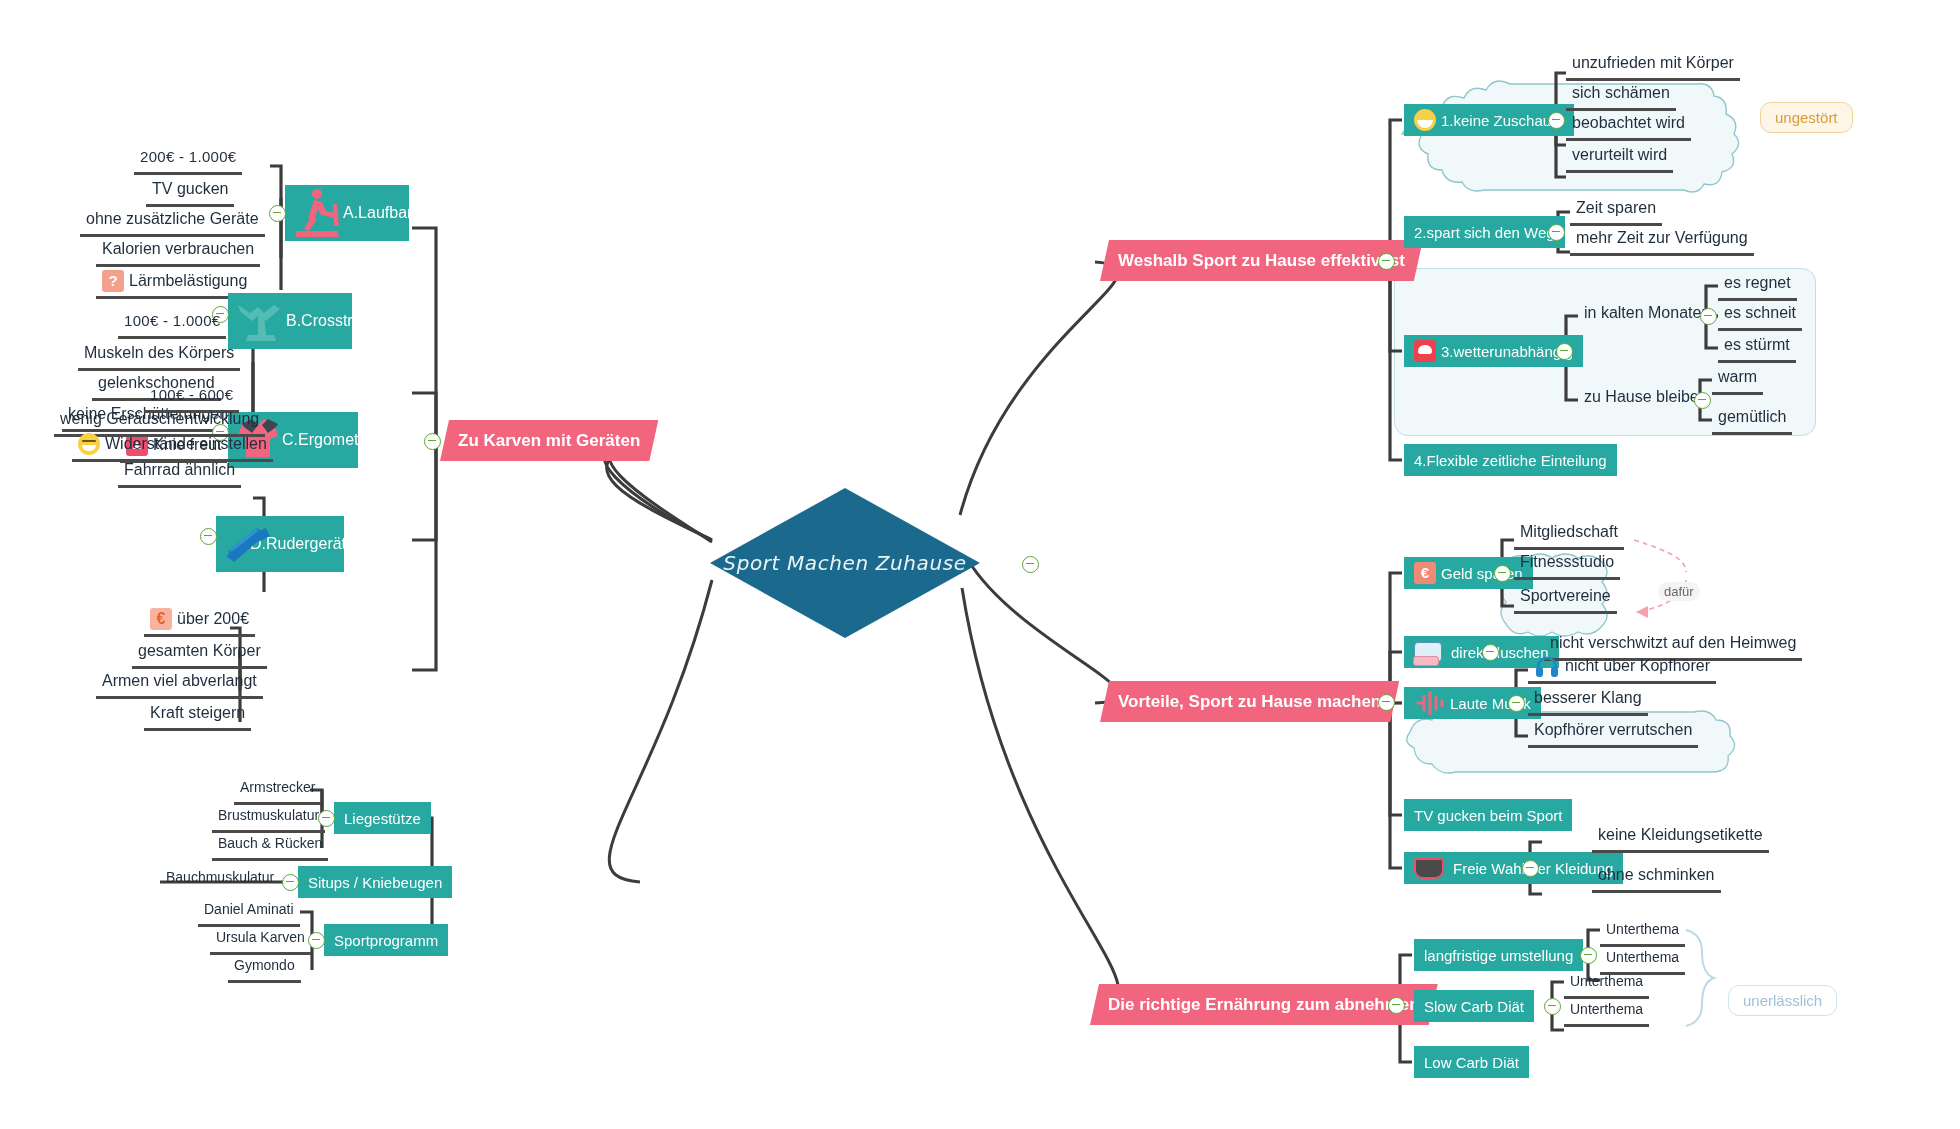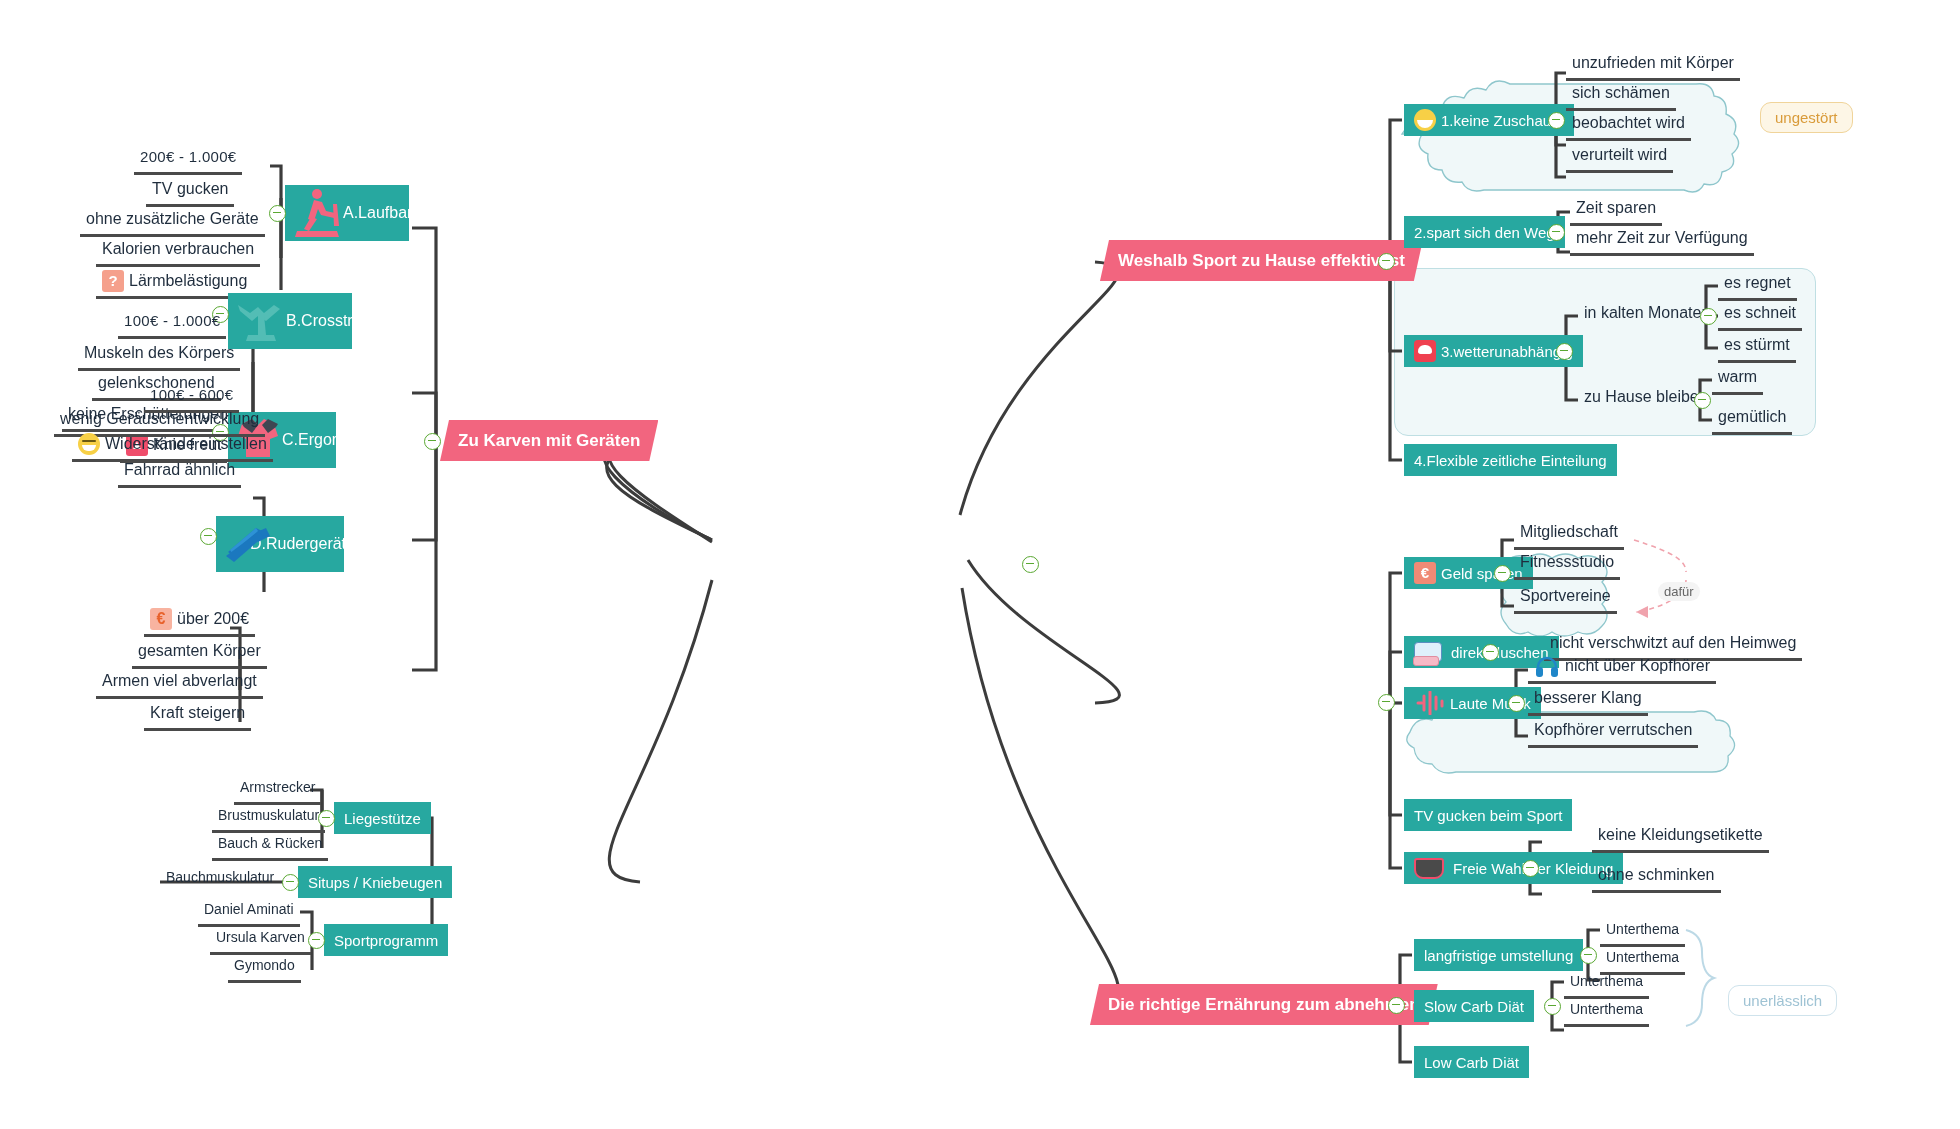--- a/index.html
+++ b/index.html
@@ -102,20 +102,24 @@
       <path d="M712,545 C640,500 555,452 639,441" stroke="none"></path>
       <path d="M713,542 C645,505 560,450 640,441" stroke="none"></path>
       <path d="M640,441 C560,448 655,505 712,542"></path>
       <path d="M640,882 C560,876 655,800 712,580"></path>
       <path d="M1095,262 C1180,268 1010,330 960,515"></path>
       <path d="M1095,703 C1180,700 1020,645 968,560"></path>
       <path d="M1095,1005 C1180,1000 1010,890 962,588"></path>
     </g>
   </svg>
 
+  <div class="node center">
+    <div class="diamond"></div>
+    <div class="ctext">Sport Machen Zuhause</div>
+  </div>
   <div class="tog" style="left:1022px;top:556px"></div>
 
   <svg class="lines" viewBox="0 0 1960 1129">
     <g fill="none" stroke="#3c3c3c" stroke-width="3.2">
 
       <path d="M436,440 L436,228 L412,228"></path>
       <path d="M436,440 L436,393 L412,393"></path>
       <path d="M436,440 L436,540 L412,540"></path>
       <path d="M436,440 L436,670 L412,670"></path>
 
@@ -181,21 +185,21 @@
   <div class="tog" style="left:212px;top:306px"></div>
   <div class="leaf price" style="left:118px;top:310px">100€ - 1.000€</div>
   <div class="leaf" style="left:78px;top:342px">Muskeln des Körpers</div>
   <div class="leaf" style="left:92px;top:372px">gelenkschonend</div>
   <div class="leaf" style="left:62px;top:403px">keine Erschütterungen</div>
   <div class="leaf" style="left:120px;top:434px;display:flex;align-items:center">
     <span class="ic drop">▲</span>
     <span>Knie freut</span>
   </div>
 
-  <div class="node teal big" style="left:228px;top:412px;width:108px">
+  <div class="node teal big" style="left:228px;top:412px;width:130px">
     <svg class="pic" width="52" height="50" viewBox="0 0 52 50">
       <path d="M8 10 l10 -5 l6 6 l6 -6 l10 5 l4 12 l-8 3 l0 18 l-24 0 l0 -18 l-8 -3 z" fill="#f2657f"></path>
       <path d="M8 10 l10 -5 l6 6 l-6 8 l-8 -6 z" fill="#3f4652"></path>
       <path d="M44 10 l-10 -5 l-6 6 l6 8 l8 -6 z" fill="#3f4652"></path>
     </svg>
     <span style="margin-left:44px">C.Ergometer</span>
   </div>
   <div class="tog" style="left:212px;top:424px"></div>
   <div class="leaf price" style="left:144px;top:384px">100€ - 600€</div>
   <div class="leaf" style="left:54px;top:408px">wenig Geräuschentwicklung</div>
@@ -377,20 +381,23 @@
       <path d="M1530,868 L1530,894 L1542,894"></path>
     </g>
 
     <g fill="none" stroke="#f0a3ad" stroke-width="1.6" stroke-dasharray="5 4">
       <path d="M1634,540 C1672,552 1686,560 1686,572"></path>
       <path d="M1686,580 C1686,596 1662,608 1636,612"></path>
     </g>
     <polygon points="1636,612 1648,606 1648,618" fill="#f0a3ad"></polygon>
   </svg>
 
+  <div class="node pink" style="left:1100px;top:681px">
+    <span>Vorteile, Sport zu Hause machen</span>
+  </div>
   <div class="tog" style="left:1378px;top:694px"></div>
 
   <div class="node teal sm" style="left:1404px;top:557px">
     <span class="ic euro2">€</span>
     <span>Geld sparen</span>
   </div>
   <div class="tog" style="left:1494px;top:565px"></div>
   <div class="leaf" style="left:1514px;top:521px">Mitgliedschaft</div>
   <div class="leaf" style="left:1514px;top:551px">Fitnessstudio</div>
   <div class="leaf" style="left:1514px;top:585px">Sportvereine</div>

